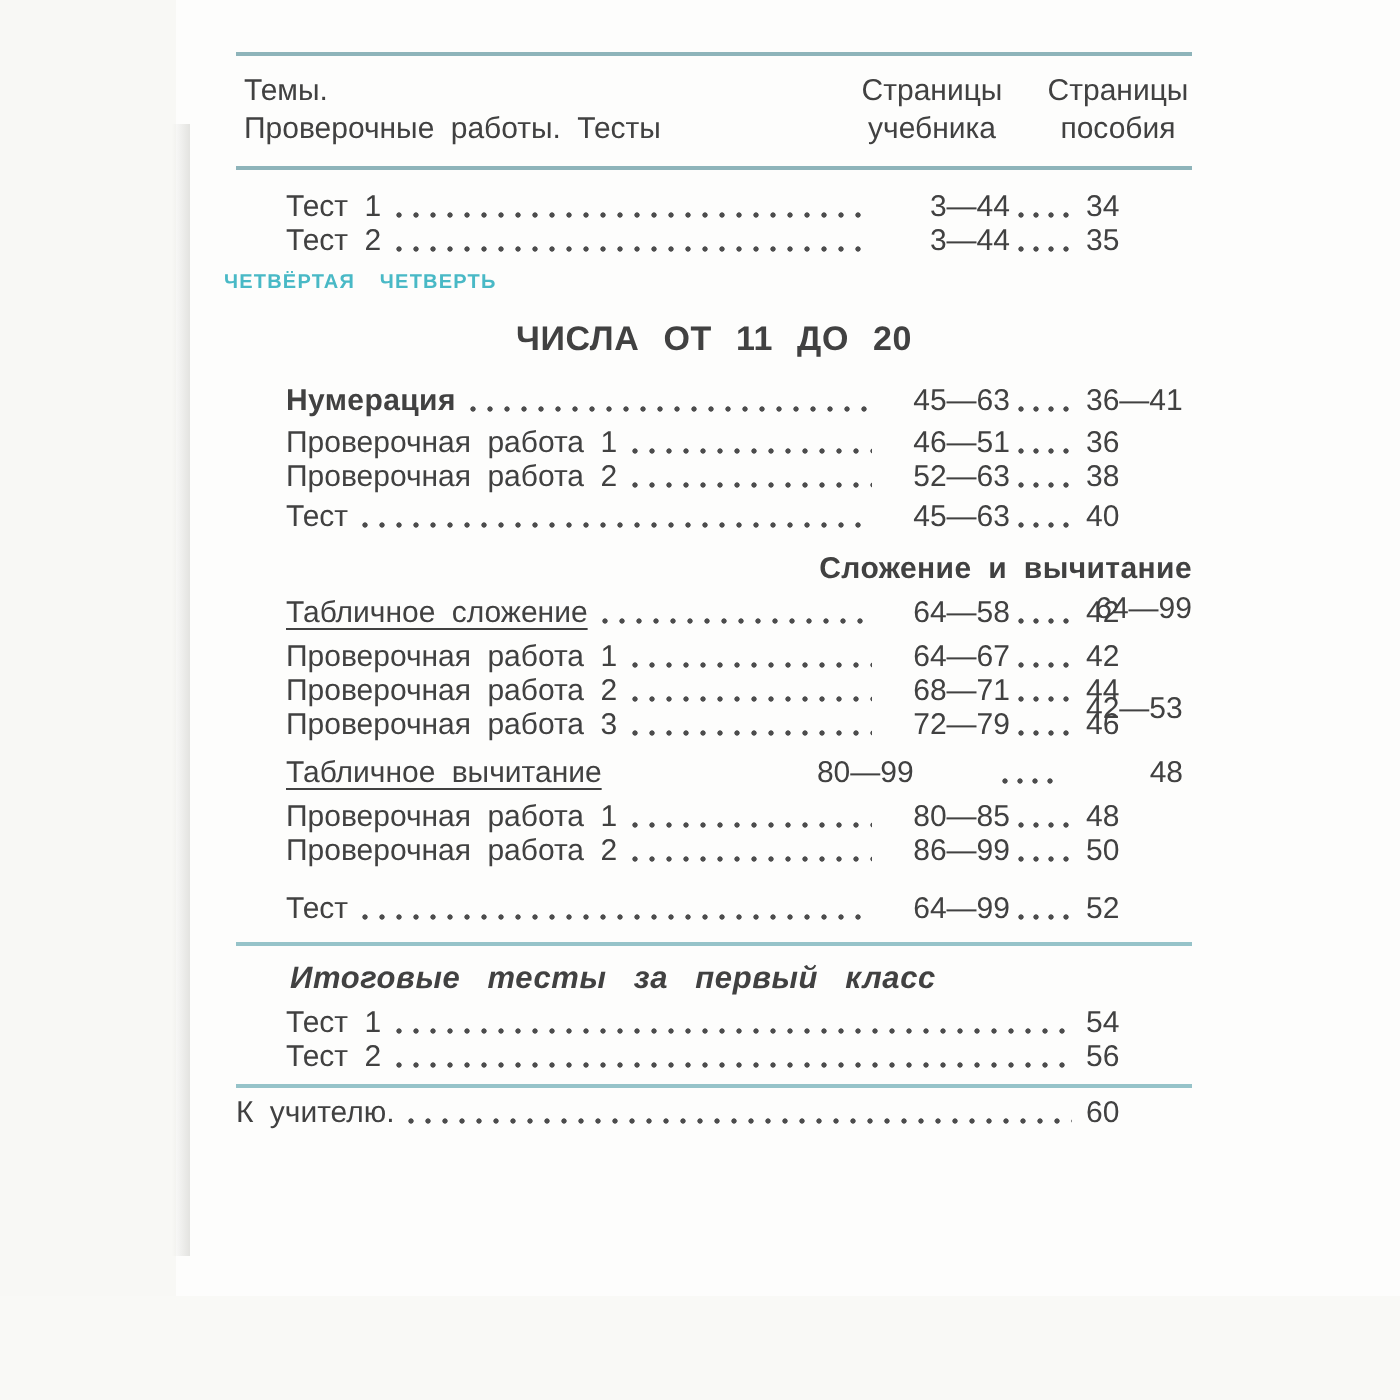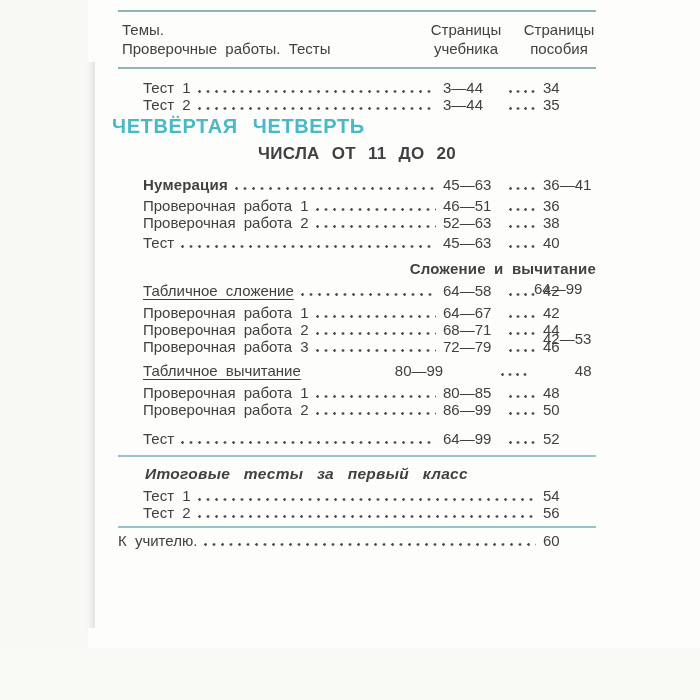--- a/index.html
+++ b/index.html
@@ -21,21 +21,21 @@
   }
   .page-edge {
     position:absolute; left:86px; top:62px; width:9px; height:566px;
     background:linear-gradient(to left, rgba(160,160,152,0.28), rgba(250,250,248,0));
   }
   .page-bottom {
     position:absolute; left:0; top:648px; width:700px; height:52px;
     background:#f9f9f6;
   }
   .content {
-    position:absolute; left:118px; top:10px; width:478px;
+    position:absolute; left:118px; top:26px; width:478px;
   }
   .rule { height:0; border-top:2px solid #96c3c9; }
   .rule.dark { border-top-color:#8eb4ba; }
   .toc-header {
     display:flex; align-items:flex-start;
     padding:8px 0 9px 4px;
     font-size:15px; line-height:19px; word-spacing:4px;
   }
   .toc-header .topics { flex:1 1 auto; }
   .toc-header .colhead { flex:none; text-align:center; }
@@ -50,28 +50,28 @@
   .row.indent { padding-left:25px; }
   .lead {
     flex:1 1 auto; height:3px; margin:0 7px 3px 7px;
     background-image:radial-gradient(circle at 1.5px 1.5px, #4c4c4c 1.15px, rgba(0,0,0,0) 1.5px);
     background-size:8.5px 3px; background-repeat:repeat-x;
   }
   .lead2 { flex:0 0 30px; margin:0 4px 3px 4px;
     background-image:radial-gradient(circle at 1.5px 1.5px, #4c4c4c 1.15px, rgba(0,0,0,0) 1.5px);
     background-size:7.5px 3px; background-repeat:repeat-x; height:3px; align-self:flex-end;
   }
-  .tb { flex:none; width:62px; text-align:left; }
+  .tb { flex:none; width:62px; text-align:right; }
   .man { flex:none; width:53px; text-align:left; }
   .pg { flex:none; width:53px; text-align:left; }
   .bold { font-weight:bold; letter-spacing:0.2px; }
   .underline { text-decoration:underline; text-underline-offset:3px; text-decoration-thickness:1px; }
   .quarter-heading {
     margin:5px 0 0 -6px; height:16px; line-height:16px;
-    font-size:20px; font-weight:bold; letter-spacing:0.6px; word-spacing:9px;
+    font-size:10px; font-weight:bold; letter-spacing:0.6px; word-spacing:9px;
     color:#49b9c6;
   }
   .chapter-heading {
     margin-top:10px; height:20px; line-height:20px;
     font-size:17px; font-weight:bold; word-spacing:7px; letter-spacing:0.3px;
     text-align:center;
   }
   .final-heading {
     margin-top:8px; height:17px; line-height:17px; padding-left:27px;
     font-size:15.5px; font-weight:bold; font-style:italic; word-spacing:9px; letter-spacing:0.3px;

